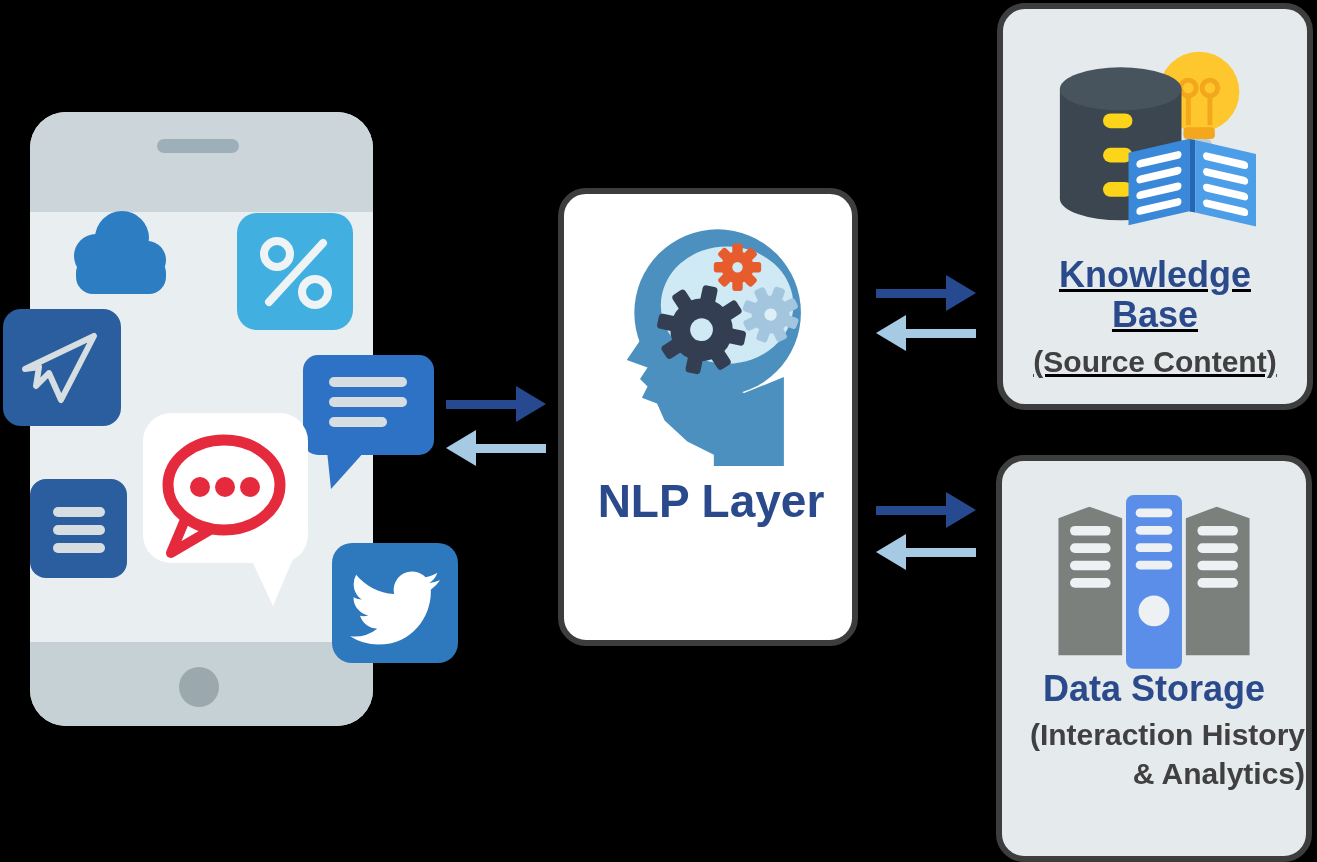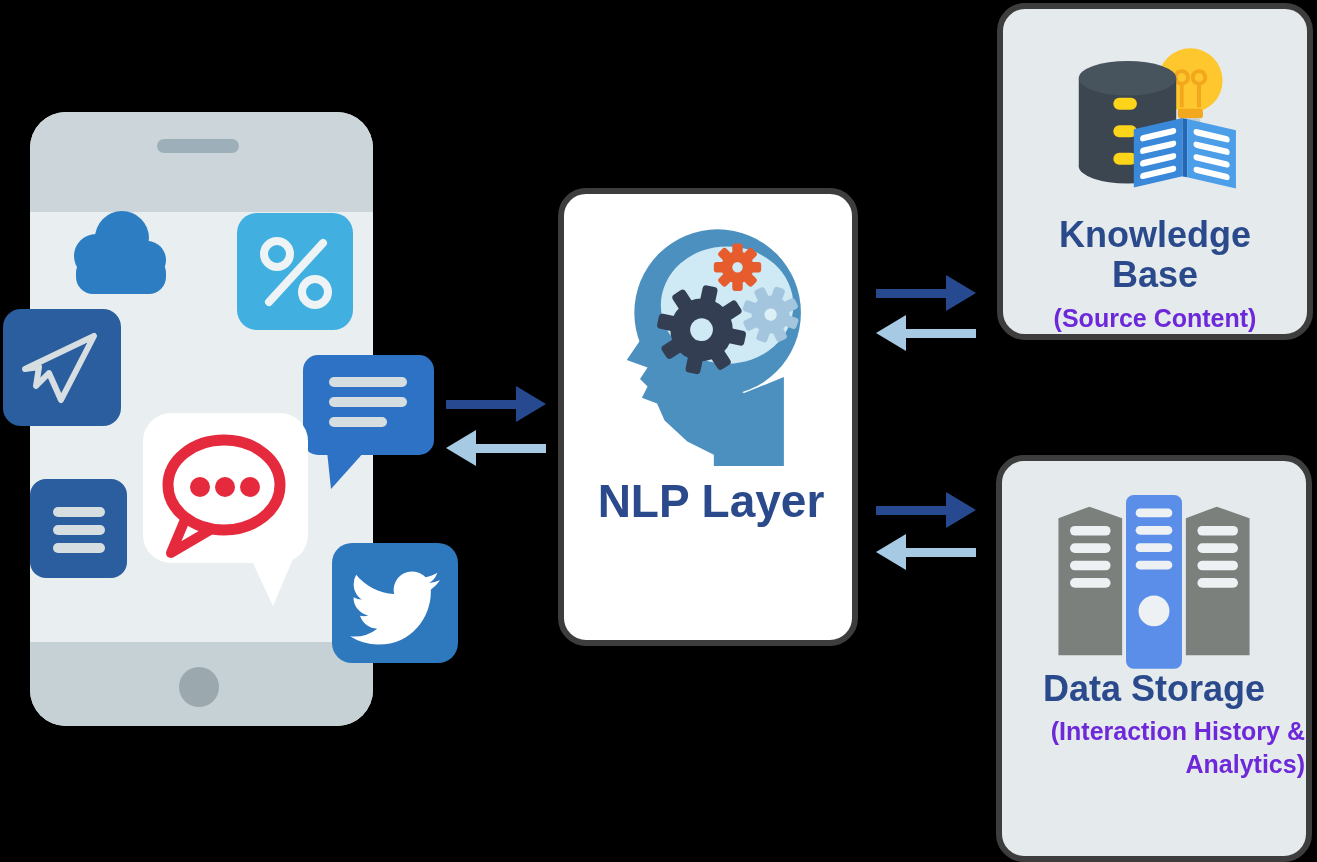--- a/index.html
+++ b/index.html
@@ -12,27 +12,27 @@
   
   .phone{left:30px;top:112px;width:343px;height:614px;border-radius:36px;overflow:hidden;background:#e9eef0;}
   .phone-top{position:absolute;left:0;top:0;width:100%;height:100px;background:#ccd6da;}
   .phone-bottom{position:absolute;left:0;bottom:0;width:100%;height:84px;background:#c6d1d6;}
   .phone-speaker{position:absolute;left:127px;top:27px;width:82px;height:14px;border-radius:7px;background:#9db0b9;}
   .phone-home{position:absolute;left:149px;top:555px;width:40px;height:40px;border-radius:50%;background:#9ba8ae;}
 
   
   .node{box-sizing:border-box;border:6px solid #3d3d3d;border-radius:28px;display:flex;flex-direction:column;align-items:center;text-align:center;}
   .nlp-box{left:558px;top:188px;width:300px;height:458px;background:#ffffff;padding-top:24px;padding-left:6px;}
-  .kb-box{left:997px;top:3px;width:316px;height:337px;background:#e5eaed;padding-top:26px;}
+  .kb-box{left:997px;top:3px;width:316px;height:407px;background:#e5eaed;padding-top:26px;text-decoration:underline;}
   .ds-box{left:996px;top:455px;width:316px;height:407px;background:#e5eaed;padding-top:30px;}
   .node-title{font-weight:800;color:#2a4a8c;line-height:1.12;margin:0;}
   .nlp-title{font-size:46px;margin-top:10px;}
   .kb-title{font-size:36px;width:260px;margin-top:18px;}
   .ds-title{font-size:36px;width:300px;}
-  .node-sub{font-weight:700;color:#6d28d9;line-height:1.3;margin:6px 0 0 0;font-size:25px;}
+  .node-sub{font-weight:700;color:#404040;line-height:1.3;margin:6px 0 0 0;font-size:30px;}
   .nlp-sub{width:270px;}
   .kb-sub{width:300px;}
   .ds-sub{width:302px;text-align:right;}
 
   svg{display:block;}
 </style>
 </head>
 <body>
 
 <div class="canvas">

